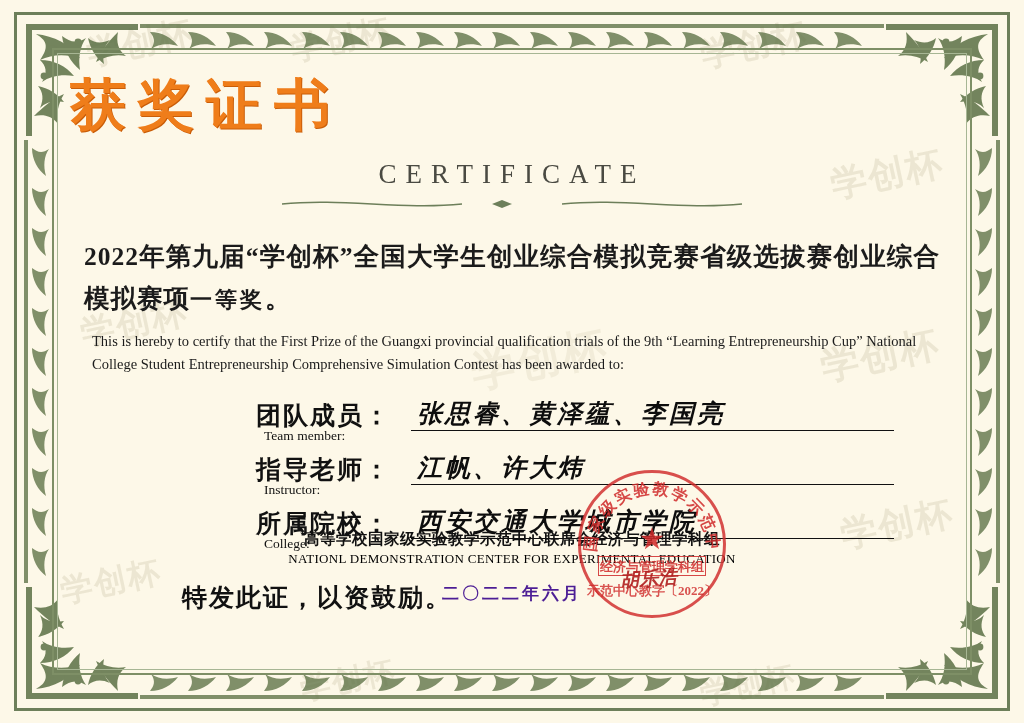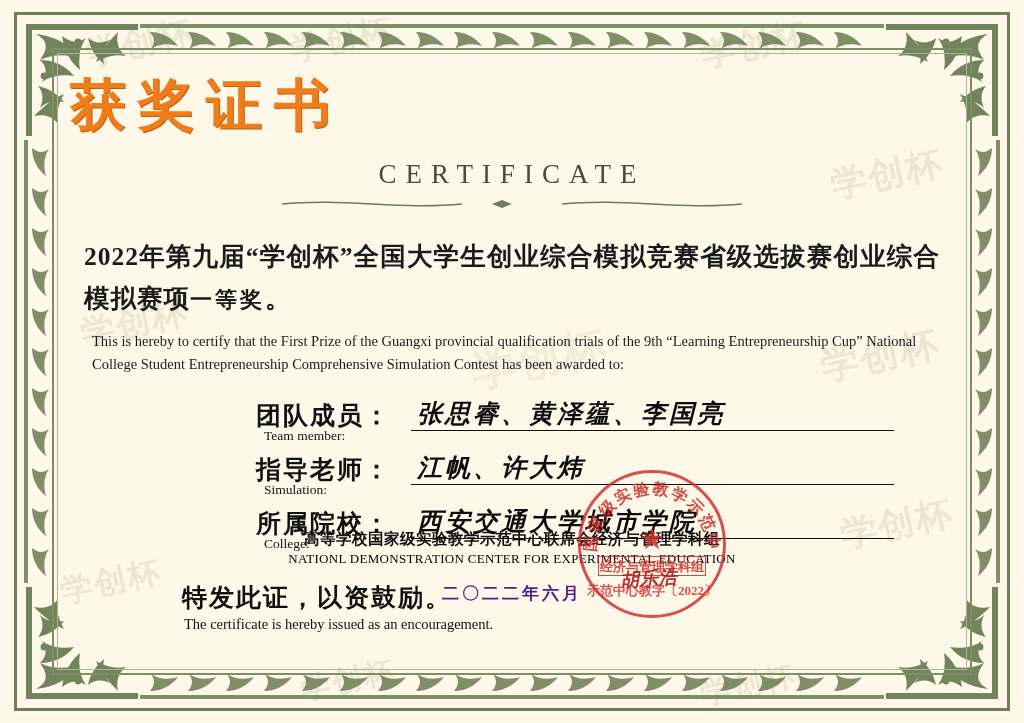--- a/index.html
+++ b/index.html
@@ -485,34 +485,33 @@
     <div class="fields">
 
       <div class="field-row">
         <span class="field-label-cn">团队成员：</span>
         <span class="field-label-en">Team member:</span>
         <span class="field-value">张思睿、黄泽蕴、李国亮</span>
       </div>
 
       <div class="field-row">
         <span class="field-label-cn">指导老师：</span>
-        <span class="field-label-en">Simulation:</span>
+        <span class="field-label-en">Instructor:</span>
         <span class="field-value">江帆、许大炜</span>
       </div>
 
       <div class="field-row">
         <span class="field-label-cn">所属院校：</span>
         <span class="field-label-en">College:</span>
         <span class="field-value">西安交通大学城市学院</span>
       </div>
 
     </div>
 
     <div class="closing-cn">特发此证，以资鼓励。</div>
-    <div class="closing-en">The certificate is hereby issued as an encouragement.</div>
 
     <div class="issuer">
       <div class="issuer-cn">高等学校国家级实验教学示范中心联席会经济与管理学科组</div>
       <div class="issuer-en">NATIONL DEMONSTRATION CENTER FOR EXPERIMENTAL EDUCATION</div>
       <div class="issuer-date">二〇二二年六月</div>
     </div>
 
   </div>
 
   <div class="seal">

